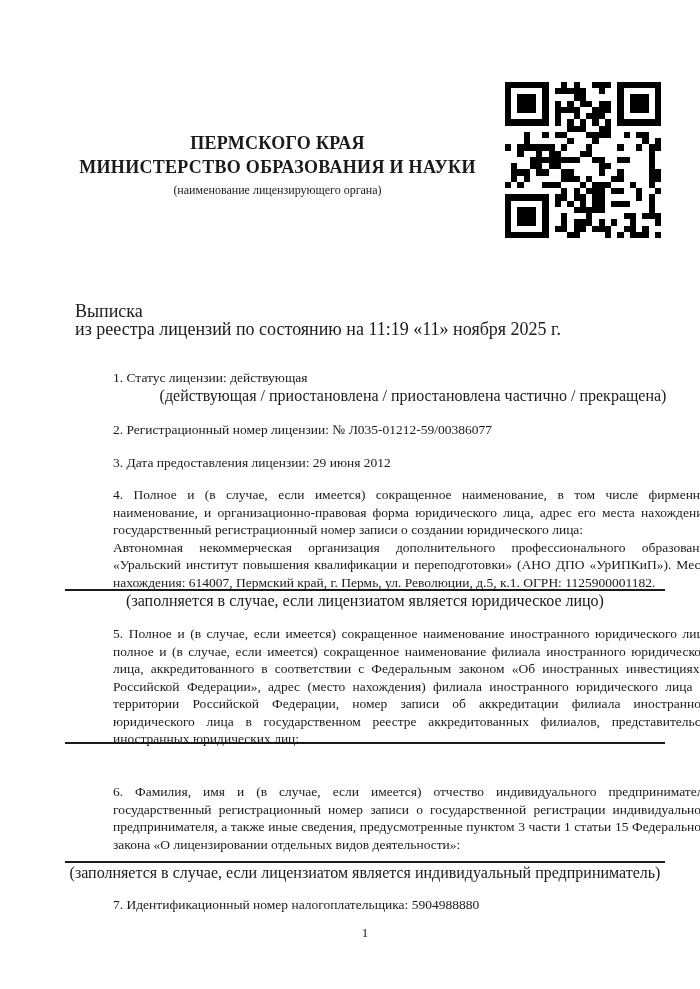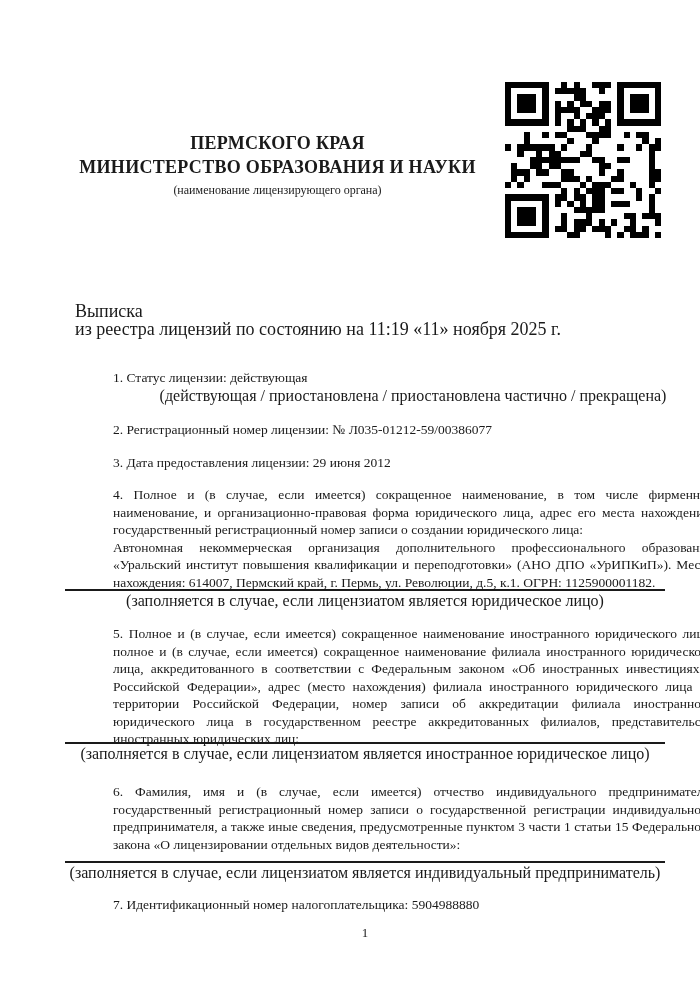--- a/index.html
+++ b/index.html
@@ -366,21 +366,20 @@
     <div class="justify">4. Полное и (в случае, если имеется) сокращенное наименование, в том числе фирменное наименование, и организационно-правовая форма юридического лица, адрес его места нахождения, государственный регистрационный номер записи о создании юридического лица:</div>
     <div class="justify">Автономная некоммерческая организация дополнительного профессионального образования «Уральский институт повышения квалификации и переподготовки» (АНО ДПО «УрИПКиП»). Место нахождения: 614007, Пермский край, г. Пермь, ул. Революции, д.5, к.1. ОГРН: 1125900001182.</div>
   </div>
   <div class="abs rule" style="top:589px"></div>
   <div class="abs cap-abs caption" style="top:594px">(заполняется в случае, если лицензиатом является юридическое лицо)</div>
 
   <div class="abs item" style="top:625px">
     <div class="justify">5. Полное и (в случае, если имеется) сокращенное наименование иностранного юридического лица, полное и (в случае, если имеется) сокращенное наименование филиала иностранного юридического лица, аккредитованного в соответствии с Федеральным законом «Об иностранных инвестициях в Российской Федерации», адрес (место нахождения) филиала иностранного юридического лица на территории Российской Федерации, номер записи об аккредитации филиала иностранного юридического лица в государственном реестре аккредитованных филиалов, представительств иностранных юридических лиц:</div>
   </div>
   <div class="abs rule" style="top:742px"></div>
-  <div class="abs cap-abs caption" style="top:747px">(заполняется в случае, если лицензиатом является иностранное юридическое лицо)</div>
 
   <div class="abs item" style="top:783px">
     <div class="justify">6. Фамилия, имя и (в случае, если имеется) отчество индивидуального предпринимателя, государственный регистрационный номер записи о государственной регистрации индивидуального предпринимателя, а также иные сведения, предусмотренные пунктом 3 части 1 статьи 15 Федерального закона «О лицензировании отдельных видов деятельности»:</div>
   </div>
   <div class="abs rule" style="top:861px"></div>
   <div class="abs cap-abs caption" style="top:866px">(заполняется в случае, если лицензиатом является индивидуальный предприниматель)</div>
 
   <div class="abs item" style="top:896px">
     <div>7. Идентификационный номер налогоплательщика: 5904988880</div>
   </div>

